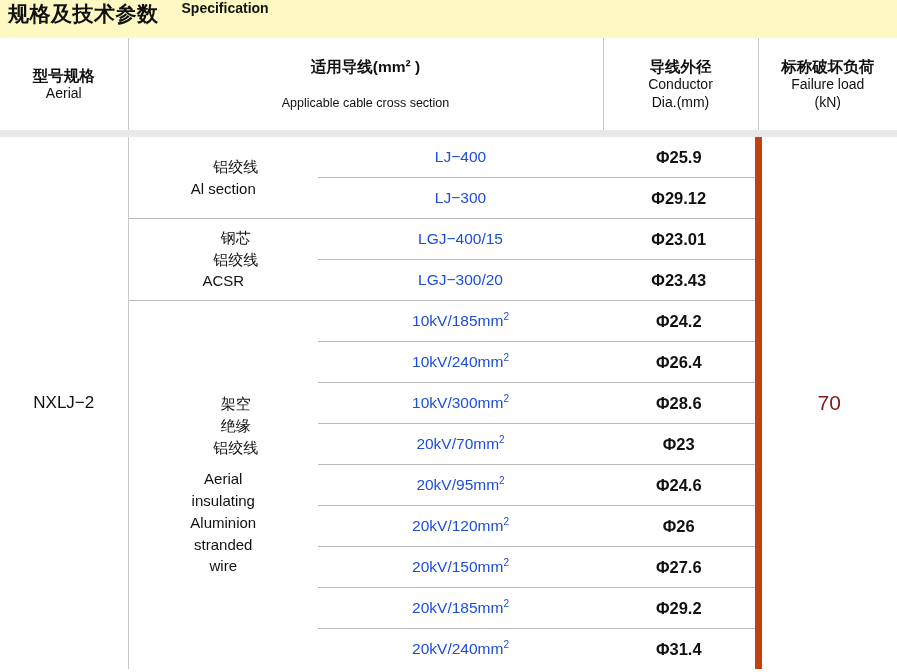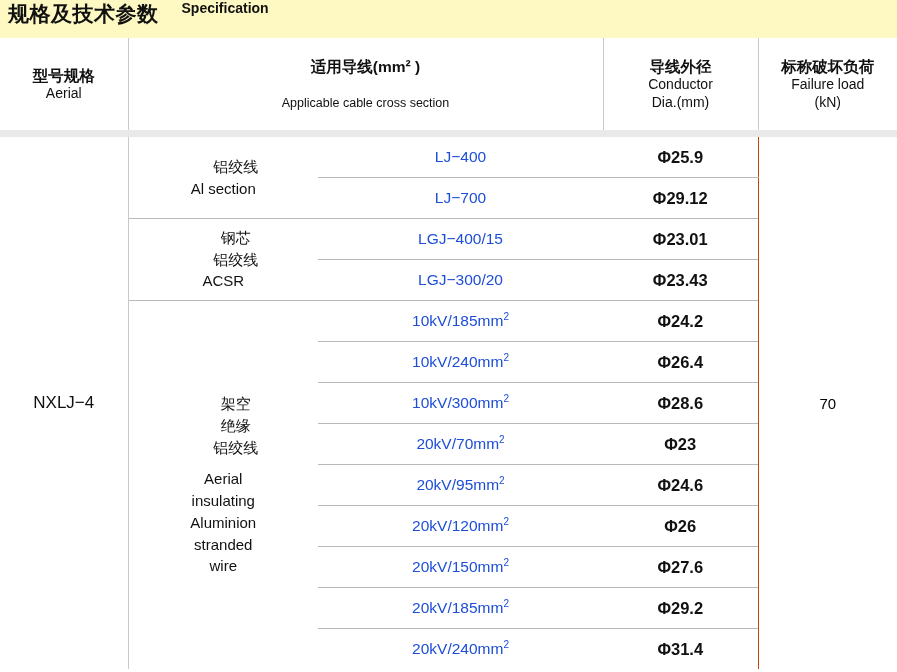--- a/index.html
+++ b/index.html
@@ -82,23 +82,23 @@
   .col-dia       { width: 155px; }
   .col-load      { width: 139px; }
 
   
   .model-cell {
     font-size: 17px;
     color: #111;
     border-right: 1px solid #c9c9c9;
   }
   .load-cell {
-    font-size: 15px;
-    color: #000000;
-    border-left: 1px solid #c2410c;
+    font-size: 21px;
+    color: #7f1d1d;
+    border-left: 7px solid #c2410c;
   }
   .group-cell {
     font-size: 15px;
     line-height: 1.5;
     color: #111;
     border-bottom: 1px solid #b9b9b9;
   }
   .group-cell.last { border-bottom: none; }
   .group-cn { font-size: 15px; line-height: 1.45; margin-left: 25px; }
   .group-en { font-size: 15px; line-height: 1.45; }
@@ -154,31 +154,31 @@
       <div class="head-en">Dia.(mm)</div>
     </td>
     <td class="sep-head">
       <div class="head-cn">标称破坏负荷</div>
       <div class="head-en">Failure load</div>
       <div class="head-en">(kN)</div>
     </td>
   </tr>
 
   <tr>
-    <td class="model-cell" rowspan="13">NXLJ−4</td>
+    <td class="model-cell" rowspan="13">NXLJ−2</td>
     <td class="group-cell" rowspan="2">
       <div class="group-cn">铝绞线</div>
       <div class="group-en">Al section</div>
     </td>
     <td class="cable-cell">LJ−400</td>
     <td class="dia-cell">Φ25.9</td>
     <td class="load-cell" rowspan="13">70</td>
   </tr>
   <tr>
-    <td class="cable-cell">LJ−700</td>
+    <td class="cable-cell">LJ−300</td>
     <td class="dia-cell">Φ29.12</td>
   </tr>
 
   <tr>
     <td class="group-cell" rowspan="2">
       <div class="group-cn">钢芯</div>
       <div class="group-cn">铝绞线</div>
       <div class="group-en">ACSR</div>
     </td>
     <td class="cable-cell">LGJ−400/15</td>

